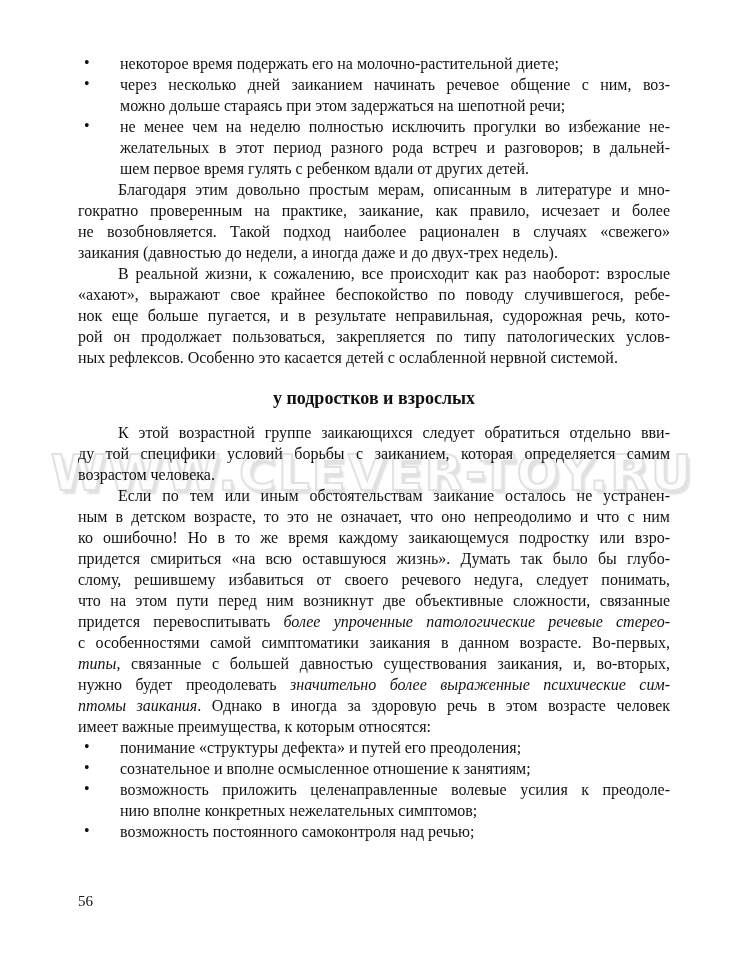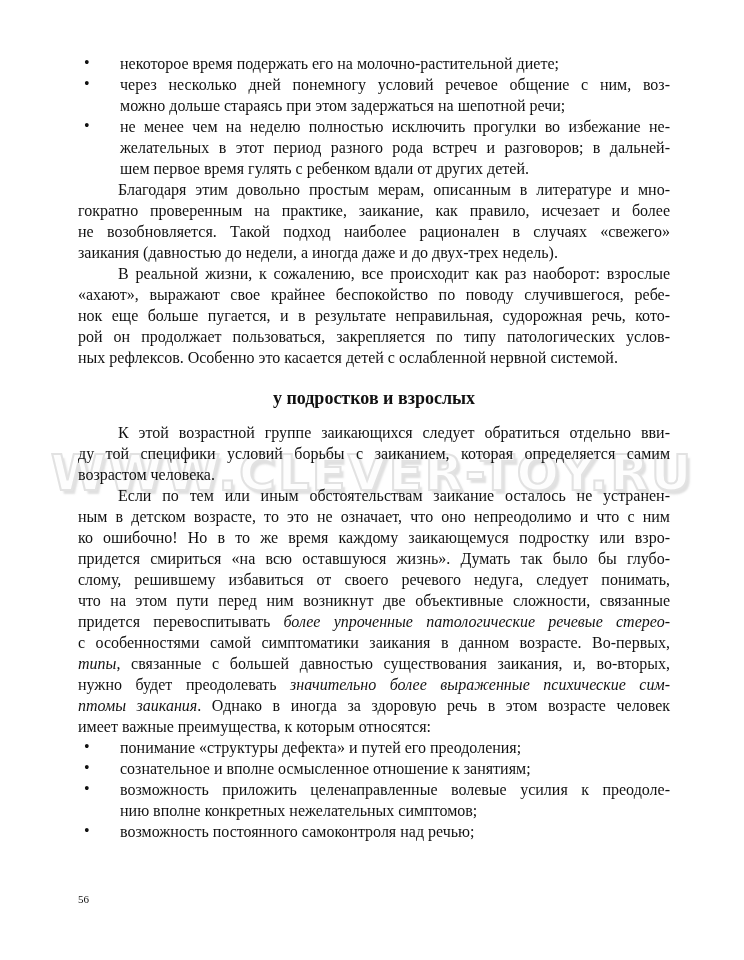--- a/index.html
+++ b/index.html
@@ -49,38 +49,38 @@
   .block.heading { margin: 18px 0 11px 0; }
   .block.heading .line {
     text-align: center; text-align-last: center;
     font-weight: bold;
     font-size: 18px;
     line-height: 25px;
   }
   .page-number {
     position: absolute;
     left: 78px; top: 893px;
-    font-size: 11px;
+    font-size: 15px;
     z-index: 2;
   }
 </style>
 </head>
 <body>
 
 <div class="page">
   <div class="watermark">WWW.CLEVER-TOY.RU</div>
 
   <div class="content">
       <div class="block bullet">
         <span class="dot">•</span>
         <div class="line end"><span>некоторое время подержать его на молочно-растительной диете;</span></div>
       </div>
       <div class="block bullet">
         <span class="dot">•</span>
-        <div class="line"><span>через несколько дней понемногу условий речевое общение с ним, воз-</span></div>
+        <div class="line"><span>через несколько дней заиканием начинать речевое общение с ним, воз-</span></div>
         <div class="line end"><span>можно дольше стараясь при этом задержаться на шепотной речи;</span></div>
       </div>
       <div class="block bullet">
         <span class="dot">•</span>
         <div class="line"><span>не менее чем на неделю полностью исключить прогулки во избежание не-</span></div>
         <div class="line"><span>желательных в этот период разного рода встреч и разговоров; в дальней-</span></div>
         <div class="line end"><span>шем первое время гулять с ребенком вдали от других детей.</span></div>
       </div>
       <div class="block paragraph">
         <div class="line indent"><span>Благодаря этим довольно простым мерам, описанным в литературе и мно-</span></div>

